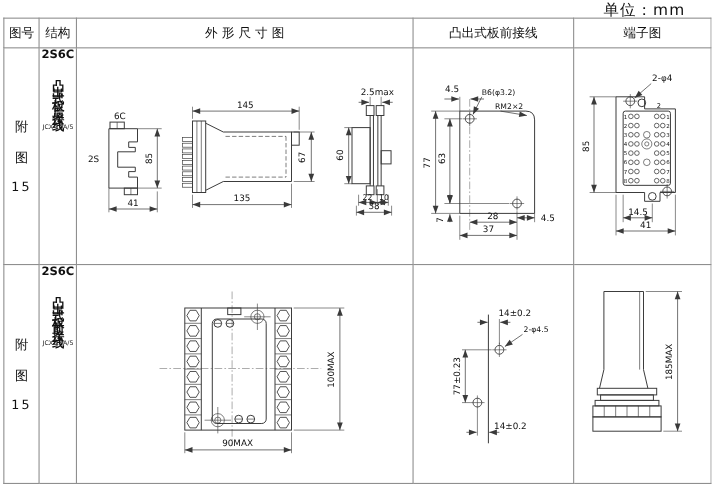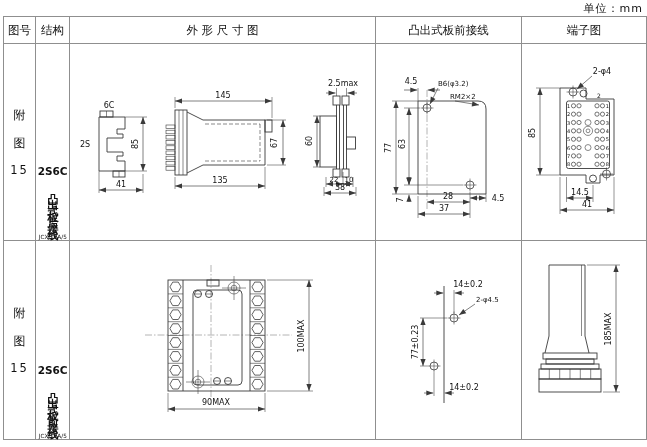--- a/index.html
+++ b/index.html
@@ -1,28 +1,28 @@
 <!DOCTYPE html>
 <html><head>
 <meta charset="utf-8">
 <style>
   html,body{margin:0;padding:0;background:#fff;}
   body{width:647px;height:447px;font-family:"DejaVu Sans","Liberation Sans",sans-serif;color:#222;}
   .page{position:relative;width:647px;height:447px;background:#fff;overflow:hidden;}
-  .unit-label{position:absolute;top:1px;right:4px;font-size:11px;color:#111;letter-spacing:1px;}
+  .unit-label{position:absolute;top:1px;right:24px;font-size:14px;color:#111;letter-spacing:1px;}
   table.dim-table{position:absolute;left:3px;top:16px;border-collapse:collapse;table-layout:fixed;}
   .dim-table td,.dim-table th{border:1px solid #8f8f8f;padding:0;vertical-align:top;background:#fff;}
   .dim-table th{font-weight:normal;font-size:11.5px;text-align:center;vertical-align:middle;color:#111;}
   .col-fig{width:33px}.col-str{width:34px}.col-outline{width:305px}.col-mount{width:145px}.col-term{width:124px}
   .h-row th{height:26px;}
   .r1 td{height:196px;}
   .r2 td{height:198px;}
   .fig-cell{display:flex;flex-direction:column;align-items:center;justify-content:center;gap:11px;height:100%;font-size:12px;color:#111;}
   .fig-num{letter-spacing:2px;font-size:11.5px;}
-  .str-cell{display:flex;flex-direction:column;align-items:center;justify-content:flex-end;gap:7px;height:100%;}
+  .str-cell{display:flex;flex-direction:column;align-items:center;justify-content:flex-start;gap:7px;height:100%;}
   .model{font-size:10.5px;font-weight:600;color:#111;}
   .vdesc{writing-mode:vertical-lr;text-orientation:upright;font-size:11px;letter-spacing:6px;font-weight:600;color:#111;line-height:1;}
   .note{font-size:6px;color:#111;transform:scale(0.95);}
   svg.draw{display:block;}
   svg text{font-family:"DejaVu Sans","Liberation Sans",sans-serif;}
   .dim{font-size:8px;fill:#111;}
   .dim-s{font-size:7px;fill:#111;}
   .tnum{font-size:5px;fill:#111;}
   .tnum2{font-size:6px;fill:#111;}
   .ol{stroke:#3a3a3a;stroke-width:0.9;fill:none;}

